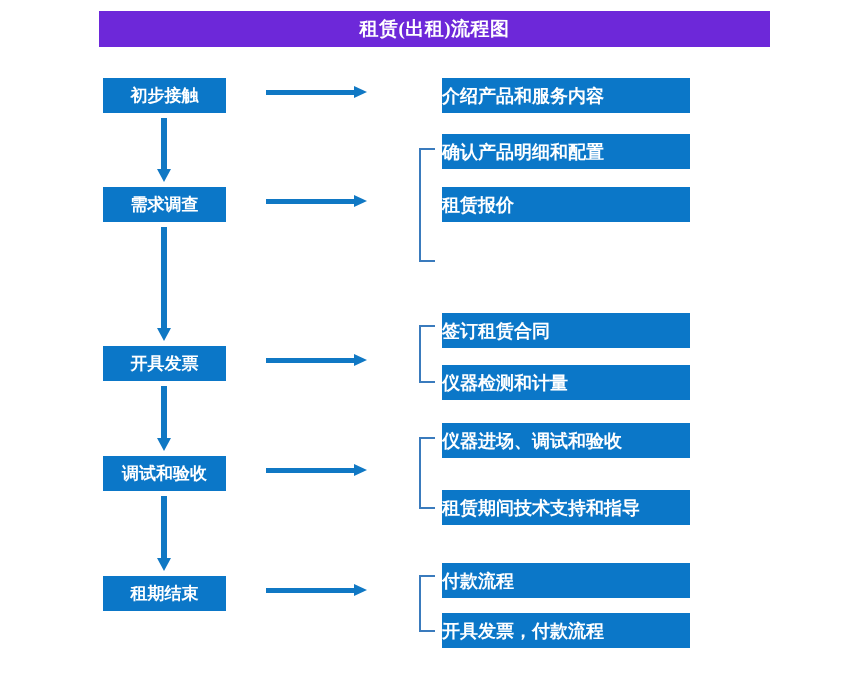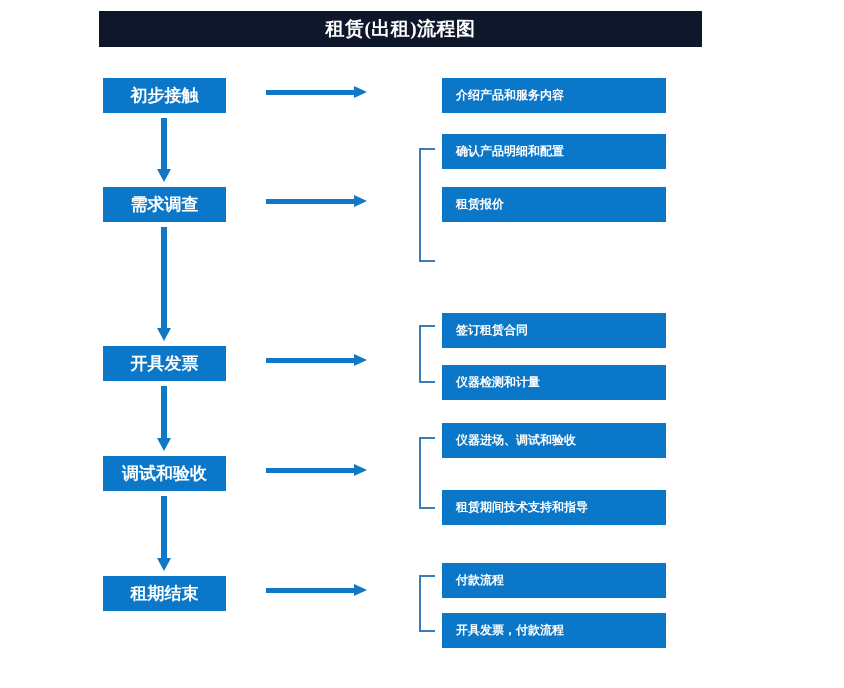--- a/index.html
+++ b/index.html
@@ -20,23 +20,23 @@
     left: 0; top: 0;
     width: 844px;
     height: 688px;
   }
 
   
   .title-bar {
     position: absolute;
     left: 99px;
     top: 11px;
-    width: 603px;
+    width: 671px;
     height: 36px;
-    background: #0f172a;
+    background: #6d28d9;
     color: #ffffff;
     font-size: 19px;
     font-weight: bold;
     display: flex;
     align-items: center;
     justify-content: center;
     letter-spacing: 0.5px;
   }
 
   
@@ -52,25 +52,24 @@
   .box-stage {
     width: 123px;
     height: 35px;
     justify-content: center;
     font-size: 17px;
     left: 103px;
     text-align: right;
   }
   .box-detail {
     left: 442px;
-    width: 224px;
+    width: 248px;
     height: 35px;
     justify-content: flex-start;
-    padding-left: 14px;
-    font-size: 12px;
+    font-size: 18px;
   }
 
   
   .h-arrow {
     position: absolute;
     left: 266px;
     width: 101px;
     height: 13px;
   }
   .h-arrow .shaft {

